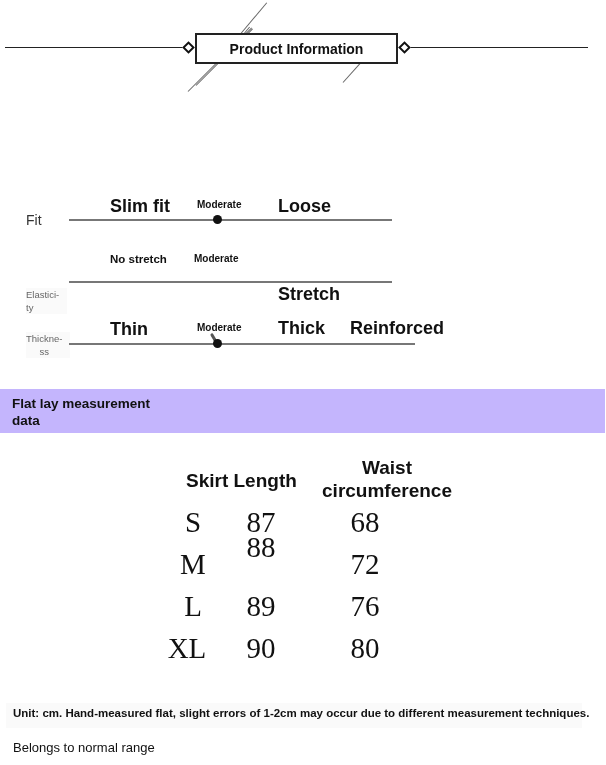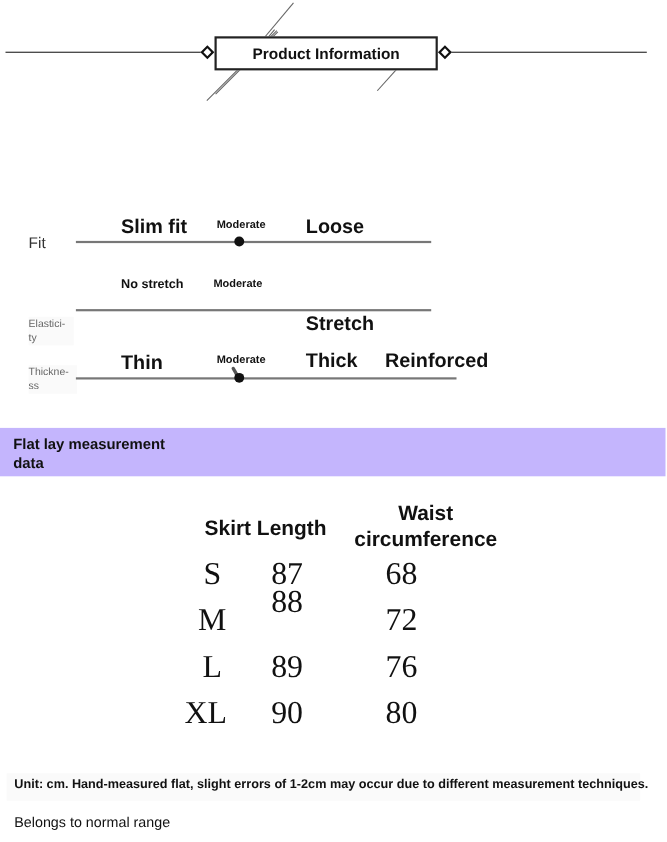--- a/index.html
+++ b/index.html
@@ -99,21 +99,21 @@
 
   <div class="row-label small" style="top:269px;margin-top:19px;">
     <div>Elastici-</div>
     <div>ty</div>
   </div>
   <div class="opt med" style="left:110px;top:253px;">No stretch</div>
   <div class="opt tiny" style="left:194px;top:253px;">Moderate</div>
   <div class="opt big" style="left:278px;top:252px;margin-top:32px;">Stretch</div>
   <div class="track" style="left:69px;top:281px;width:323px;"></div>
 
-  <div class="row-label small" style="top:332px;">
+  <div class="row-label small" style="top:332px;text-align:center;">
     <div>Thickne-</div>
     <div>ss</div>
   </div>
   <div class="opt big" style="left:110px;top:319px;">Thin</div>
   <div class="opt tiny" style="left:197px;top:322px;">Moderate</div>
   <div class="opt big" style="left:278px;top:318px;">Thick</div>
   <div class="opt big" style="left:350px;top:318px;">Reinforced</div>
   <div class="track" style="left:69px;top:343px;width:346px;"></div>
   <div class="knob-tail" style="left:212px;top:333px;"></div>
   <div class="knob" style="left:213px;top:339px;"></div>

